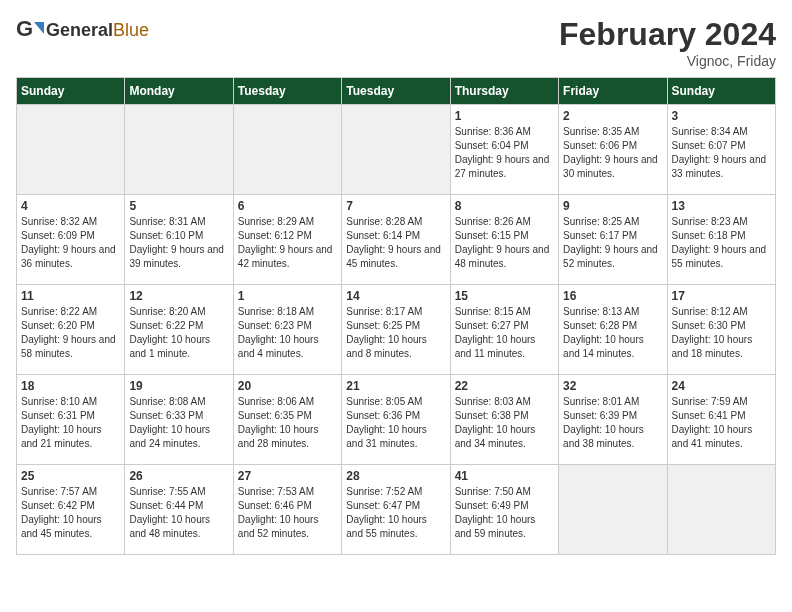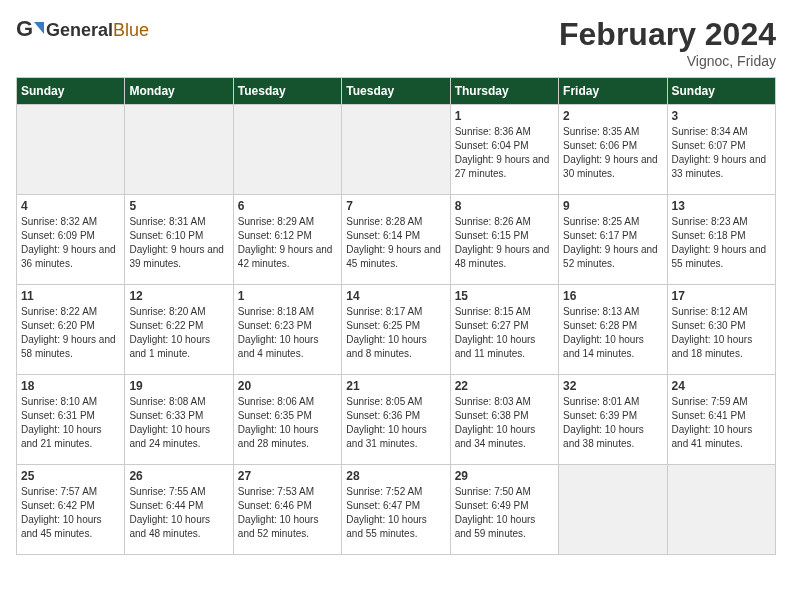--- a/index.html
+++ b/index.html
@@ -228,20 +228,20 @@
         </td>
         <td>
           <span class="day-number">27</span>
           <div class="day-info">Sunrise: 7:53 AM<br>Sunset: 6:46 PM<br>Daylight: 10 hours and 52 minutes.</div>
         </td>
         <td>
           <span class="day-number">28</span>
           <div class="day-info">Sunrise: 7:52 AM<br>Sunset: 6:47 PM<br>Daylight: 10 hours and 55 minutes.</div>
         </td>
         <td>
-          <span class="day-number">29</span>
+          <span class="day-number">41</span>
           <div class="day-info">Sunrise: 7:50 AM<br>Sunset: 6:49 PM<br>Daylight: 10 hours and 59 minutes.</div>
         </td>
         <td class="empty"></td>
         <td class="empty"></td>
       </tr>
     </tbody>
 </table>
 
 </body></html>

